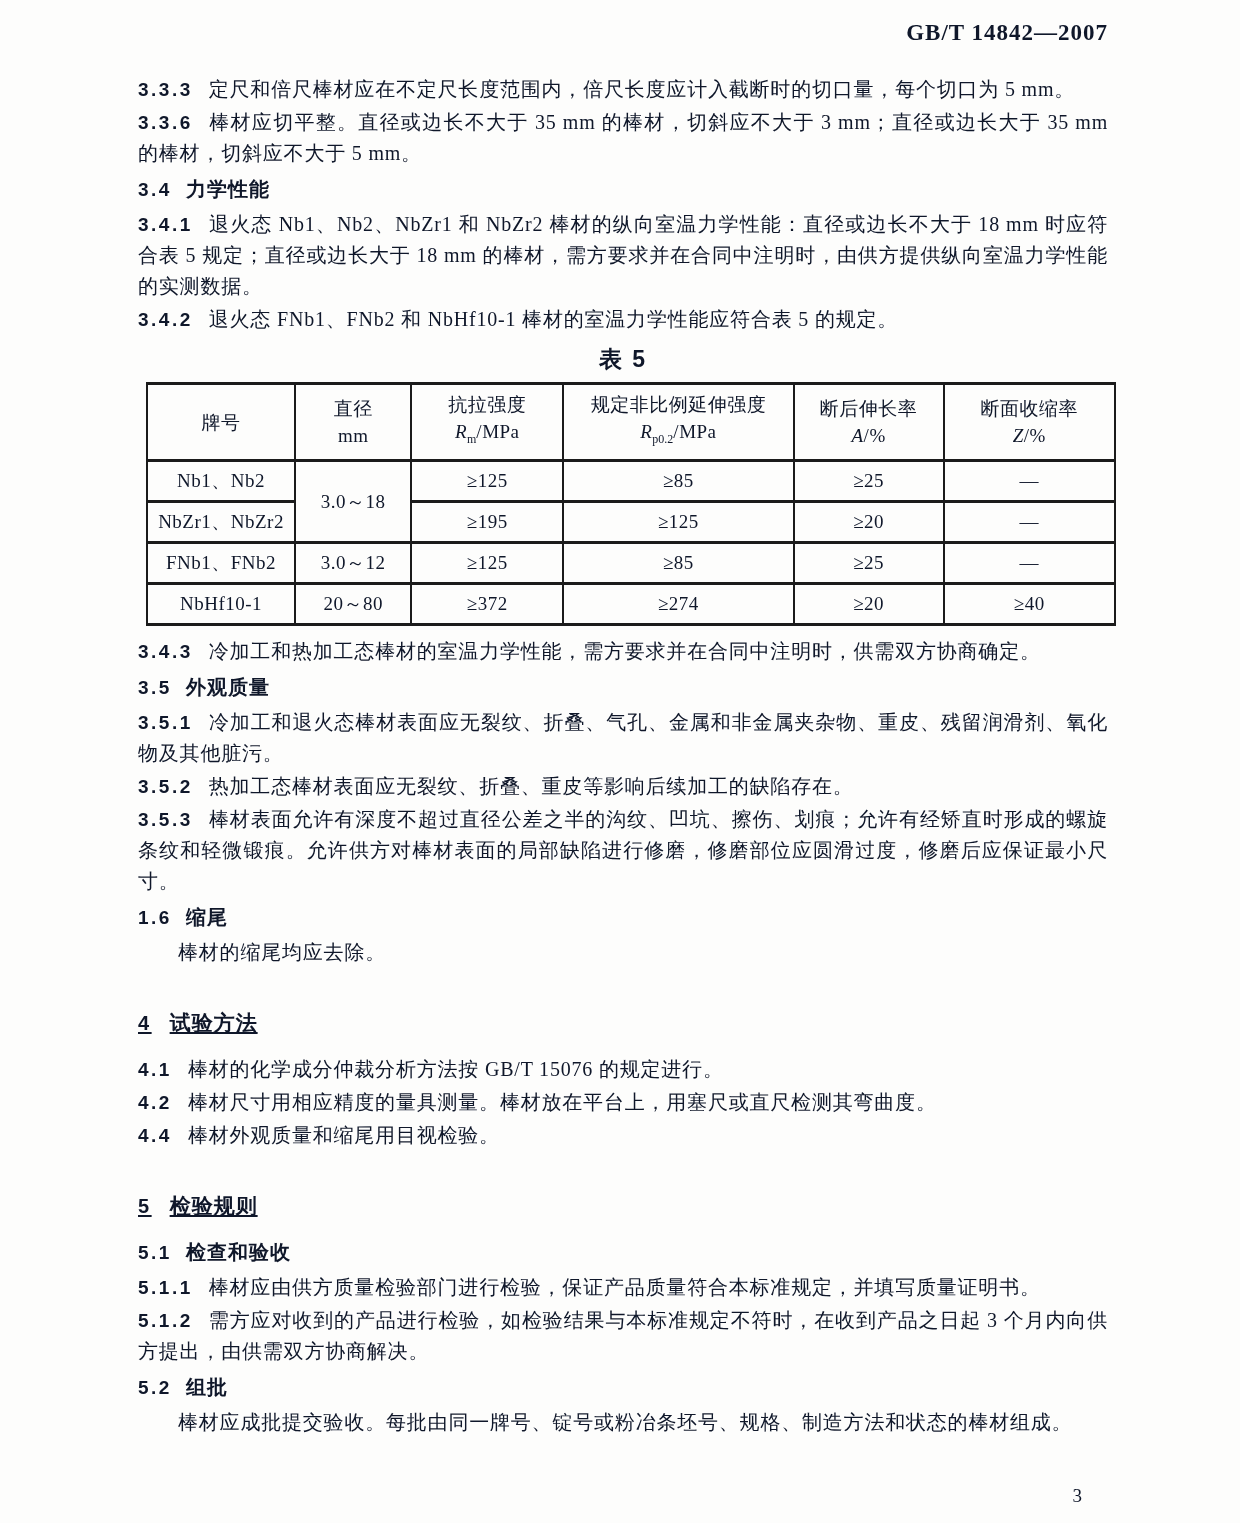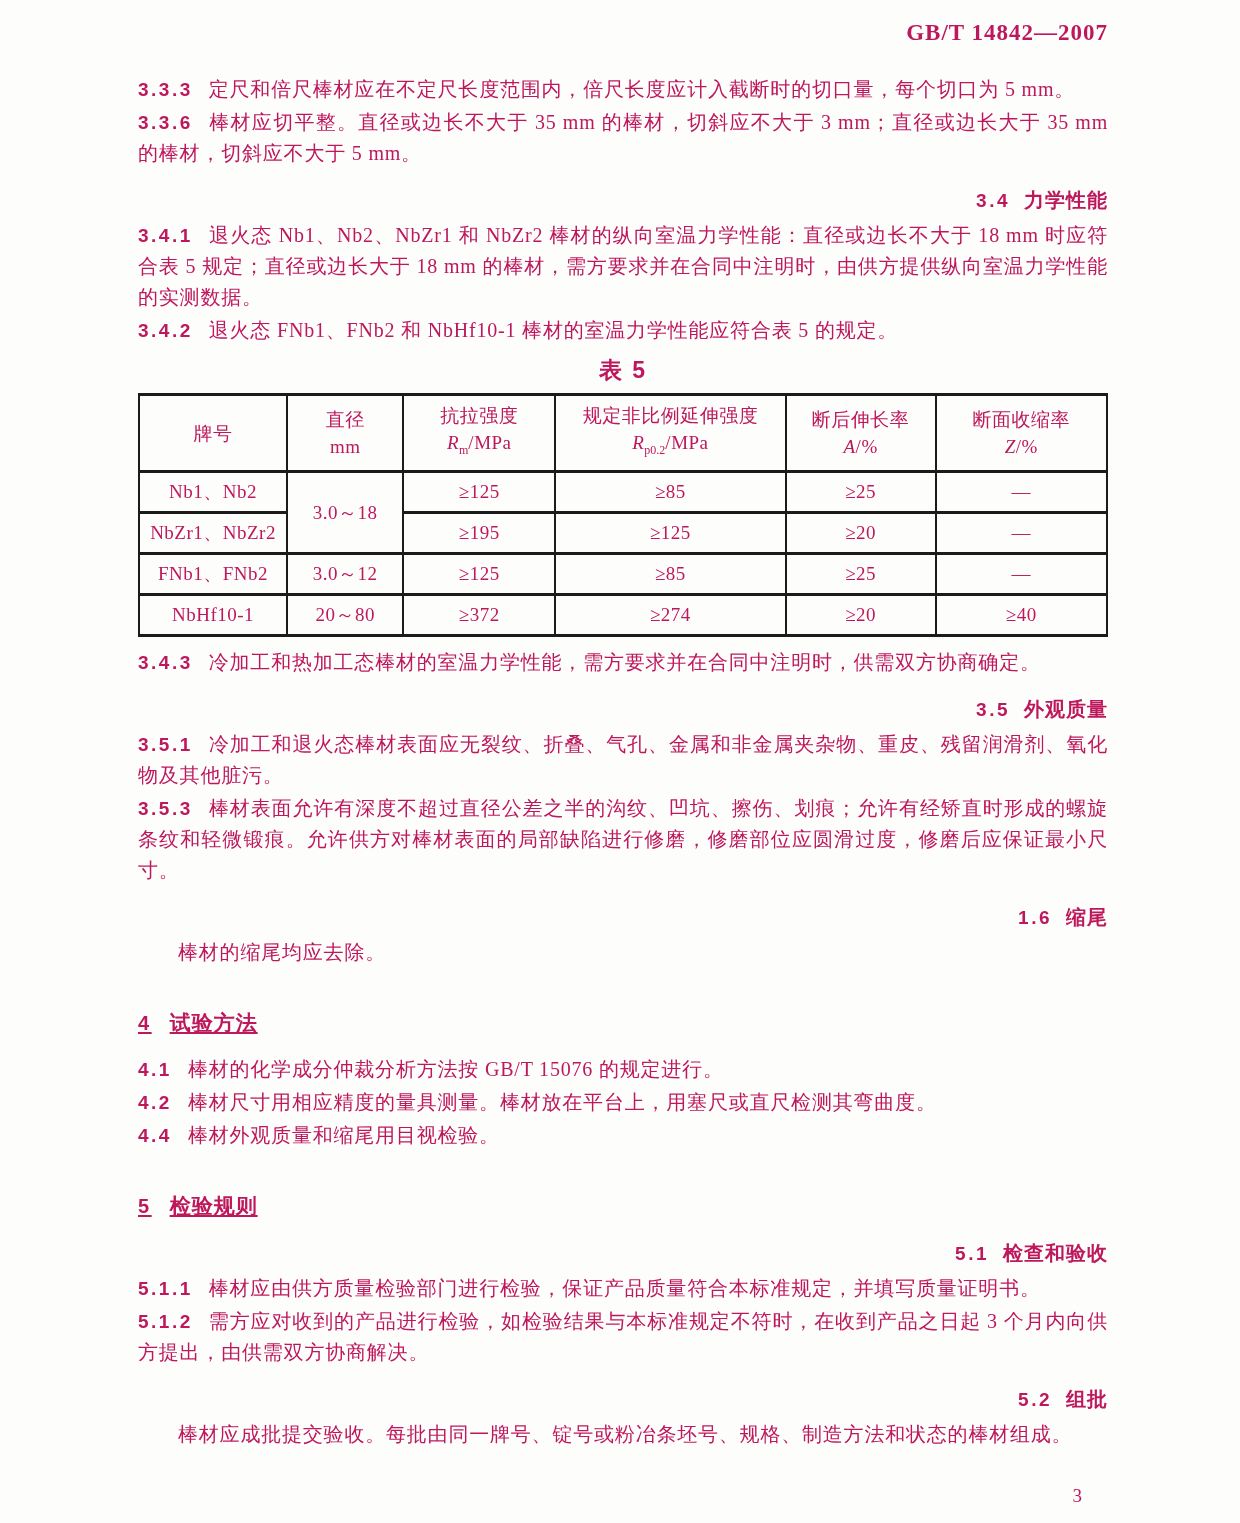--- a/index.html
+++ b/index.html
@@ -2,21 +2,21 @@
 <html><head>
 <meta charset="utf-8">
 <style>
   html, body { margin: 0; padding: 0; background: #e8e8e8; }
   .page {
     position: relative;
     width: 1240px;
     height: 1523px;
     margin: 0 auto;
     background: #fdfdfc;
-    color: #be185d;
+    color: #0f172a;
     font-family: "Liberation Serif", "DejaVu Serif", serif;
     box-sizing: border-box;
     padding: 20px 132px 0 138px;
     overflow: hidden;
   }
   .doc-header {
     text-align: right;
     font-weight: 700;
     font-size: 23px;
     letter-spacing: 1px;
@@ -37,22 +37,21 @@
     letter-spacing: 2.5px;
     margin-right: 16px;
     white-space: nowrap;
   }
   .sub-heading {
     font-family: "Liberation Sans", "DejaVu Sans", sans-serif;
     font-weight: 700;
     font-size: 20px;
     line-height: 31px;
     letter-spacing: 1px;
-    margin: 16px 0 4px 0;
-    text-align: right;
+    margin: 5px 0 4px 0;
   }
   .sub-heading .cnum { font-size: 19px; margin-right: 14px; }
   .chapter-heading {
     font-family: "Liberation Sans", "DejaVu Sans", sans-serif;
     font-weight: 700;
     font-size: 21px;
     line-height: 32px;
     letter-spacing: 1px;
     margin: 39px 0 15px 0;
     text-decoration: underline;
@@ -65,21 +64,21 @@
     font-weight: 700;
     font-size: 23px;
     letter-spacing: 2px;
     margin: 9px 0 7px 0;
   }
   table.tbl {
     width: 100%;
     border-collapse: collapse;
     table-layout: fixed;
     font-size: 19px;
-    margin: 0 0 10px 0;
+    margin: 0 0 10px 8px;
     padding-left: 32px;
   }
   .tbl th, .tbl td {
     border: 2px solid #1b1b1b;
     border-top-width: 3px;
     border-bottom-width: 3px;
     text-align: center;
     vertical-align: middle;
     font-weight: 400;
     padding: 0;
@@ -186,20 +185,21 @@
         <td>≥40</td>
       </tr>
     </tbody>
   </table>
 
   <p class="clause"><span class="cnum">3.4.3</span><span>冷加工和热加工态棒材的室温力学性能，需方要求并在合同中注明时，供需双方协商确定。</span></p>
 
   <p class="sub-heading"><span class="cnum">3.5</span><span>外观质量</span></p>
 
   <p class="clause"><span class="cnum">3.5.1</span><span>冷加工和退火态棒材表面应无裂纹、折叠、气孔、金属和非金属夹杂物、重皮、残留润滑剂、氧化物及其他脏污。</span></p>
+  <p class="clause"><span class="cnum">3.5.2</span><span>热加工态棒材表面应无裂纹、折叠、重皮等影响后续加工的缺陷存在。</span></p>
   <p class="clause"><span class="cnum">3.5.3</span><span>棒材表面允许有深度不超过直径公差之半的沟纹、凹坑、擦伤、划痕；允许有经矫直时形成的螺旋条纹和轻微锻痕。允许供方对棒材表面的局部缺陷进行修磨，修磨部位应圆滑过度，修磨后应保证最小尺寸。</span></p>
 
   <p class="sub-heading"><span class="cnum">1.6</span><span>缩尾</span></p>
   <p class="clause indent-para"><span>棒材的缩尾均应去除。</span></p>
 
   <p class="chapter-heading"><span class="cnum">4</span><span>试验方法</span></p>
 
   <p class="clause"><span class="cnum">4.1</span><span>棒材的化学成分仲裁分析方法按 GB/T 15076 的规定进行。</span></p>
   <p class="clause"><span class="cnum">4.2</span><span>棒材尺寸用相应精度的量具测量。棒材放在平台上，用塞尺或直尺检测其弯曲度。</span></p>
   <p class="clause"><span class="cnum">4.4</span><span>棒材外观质量和缩尾用目视检验。</span></p>

